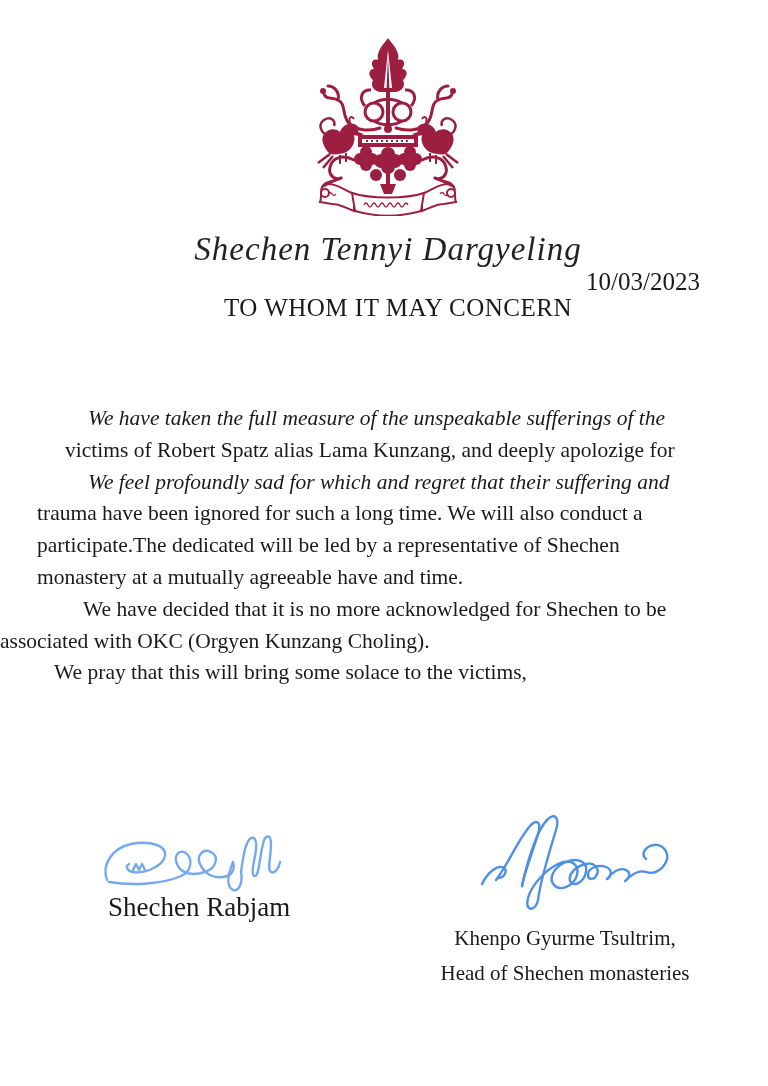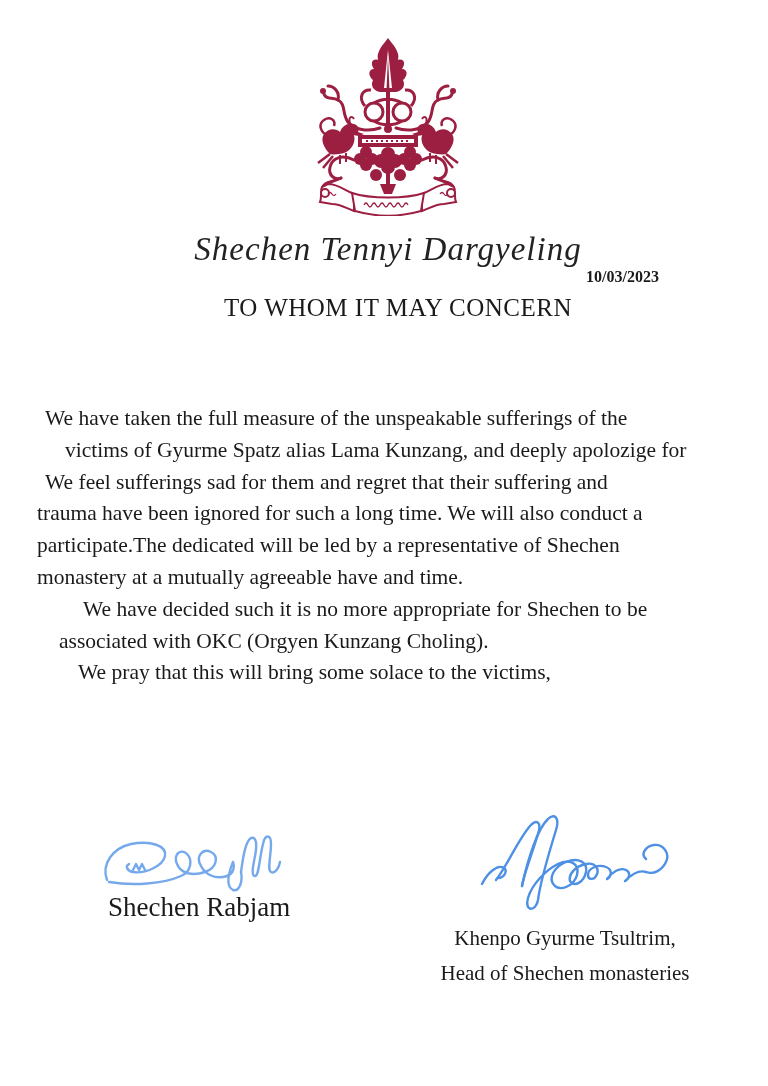--- a/index.html
+++ b/index.html
@@ -7,32 +7,32 @@
     position:relative; width:768px; height:1086px; margin:0 auto;
     background:#ffffff; overflow:hidden;
     font-family:"Liberation Serif", serif; color:#1a1a1a;
   }
   .emblem { position:absolute; left:310px; top:36px; width:156px; height:180px; color:#9c1f42; }
   .org-title {
     position:absolute; top:231px; left:0; width:100%; text-align:center;
     font-style:italic; font-size:33px; letter-spacing:1px; color:#222;
     transform:translateX(4px);
   }
-  .date { position:absolute; left:586px; top:268px; font-size:16px;font-weight:bold; }
+  .date { position:absolute; left:586px; top:268px; font-size:25px; }
   .salutation {
     position:absolute; top:294px; left:0; width:100%; text-align:center;
     font-size:25px; letter-spacing:0.5px; transform:translateX(14px);
   }
   .body-text { position:absolute; left:0; top:403px; width:768px; font-size:21.5px; }
   .ln { line-height:31.8px; white-space:nowrap; }
   .ml55 { margin-left:37px; }
-  .ml59 { margin-left:59px; }
+  .ml59 { }
   .ml65 { margin-left:65px; }
-  .ml73 { margin-left:45px; }
-  .ml78 { margin-left:78px; }
+  .ml73 { margin-left:88px;font-style:italic; }
+  .ml78 { margin-left:54px; }
   .ml83 { margin-left:83px; }
   .sig-left-svg  { position:absolute; left:93px;  top:830px; width:190px; height:76px; }
   .sig-right-svg { position:absolute; left:474px; top:812px; width:195px; height:102px; }
   .sig-left-name { position:absolute; left:108px; top:892px; font-size:27px; }
   .sig-right-block {
     position:absolute; left:420px; top:921px; width:290px;
     text-align:center; font-size:21px; line-height:35px;
   }
   .sigpath { fill:none; stroke-width:2.4; stroke-linecap:round; stroke-linejoin:round; }
 </style>
@@ -135,30 +135,30 @@
     </g>
   </svg>
 
   <div class="org-title">Shechen Tennyi Dargyeling</div>
   <div class="date">10/03/2023</div>
   <div class="salutation">TO WHOM IT MAY CONCERN</div>
 
   <div class="body-text">
     <div>
       <div class="ln ml73">We have taken the full measure of the unspeakable sufferings of the</div>
-      <div class="ln ml65">victims of Gyurme Spatz alias Lama Kunzang, and deeply apolozige for</div>
+      <div class="ln ml65">victims of Robert Spatz alias Lama Kunzang, and deeply apolozige for</div>
     </div>
     <div>
-      <div class="ln ml73">We feel sufferings sad for them and regret that their suffering and</div>
+      <div class="ln ml73">We feel profoundly sad for which and regret that their suffering and</div>
       <div class="ln ml55">trauma have been ignored for such a long time. We will also conduct a</div>
       <div class="ln ml55">participate.The dedicated will be led by a representative of Shechen</div>
       <div class="ln ml55">monastery at a mutually agreeable have and time.</div>
     </div>
     <div>
-      <div class="ln ml83">We have decided such it is no more appropriate for Shechen to be</div>
+      <div class="ln ml83">We have decided that it is no more acknowledged for Shechen to be</div>
       <div class="ln ml59">associated with OKC (Orgyen Kunzang Choling).</div>
     </div>
     <div>
       <div class="ln ml78">We pray that this will bring some solace to the victims,</div>
     </div>
   </div>
 
   <svg class="sig-left-svg" viewBox="0 0 190 76" xmlns="http://www.w3.org/2000/svg" color="#76a9ec">
     <g class="sigpath" stroke="currentColor">
       <path d="M14,50 C8,34 20,18 38,14 C58,10 74,16 72,26 C70,36 52,44 40,42 C34,41 32,36 36,34"></path>

